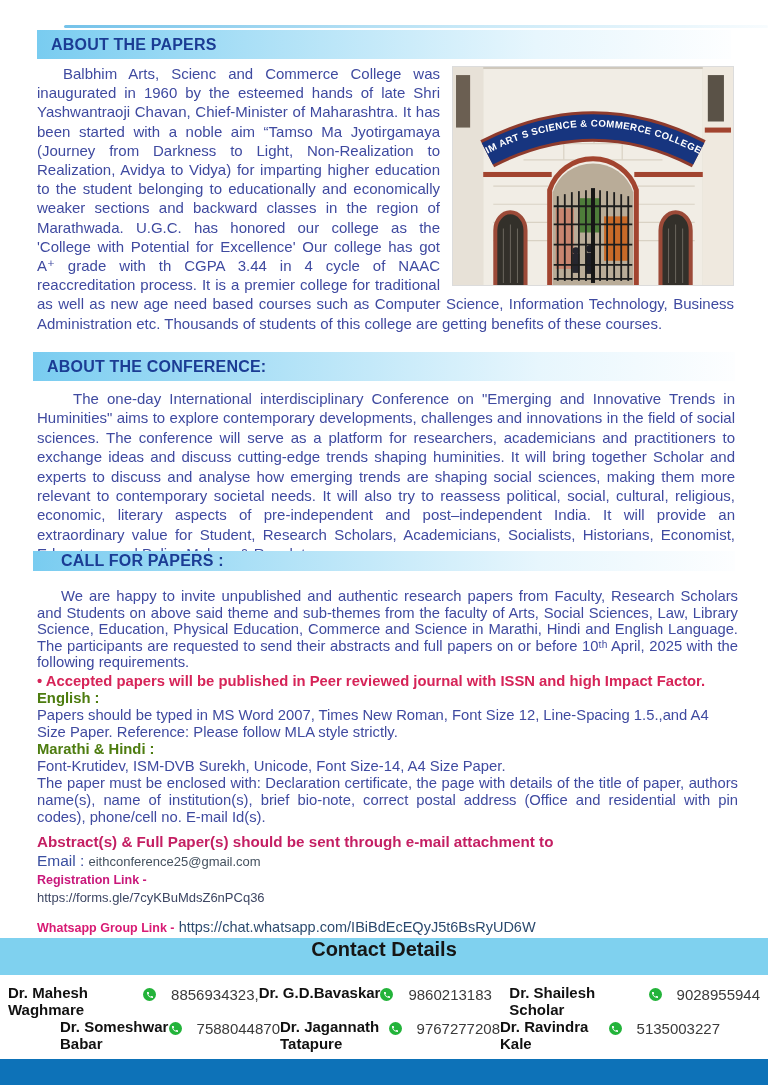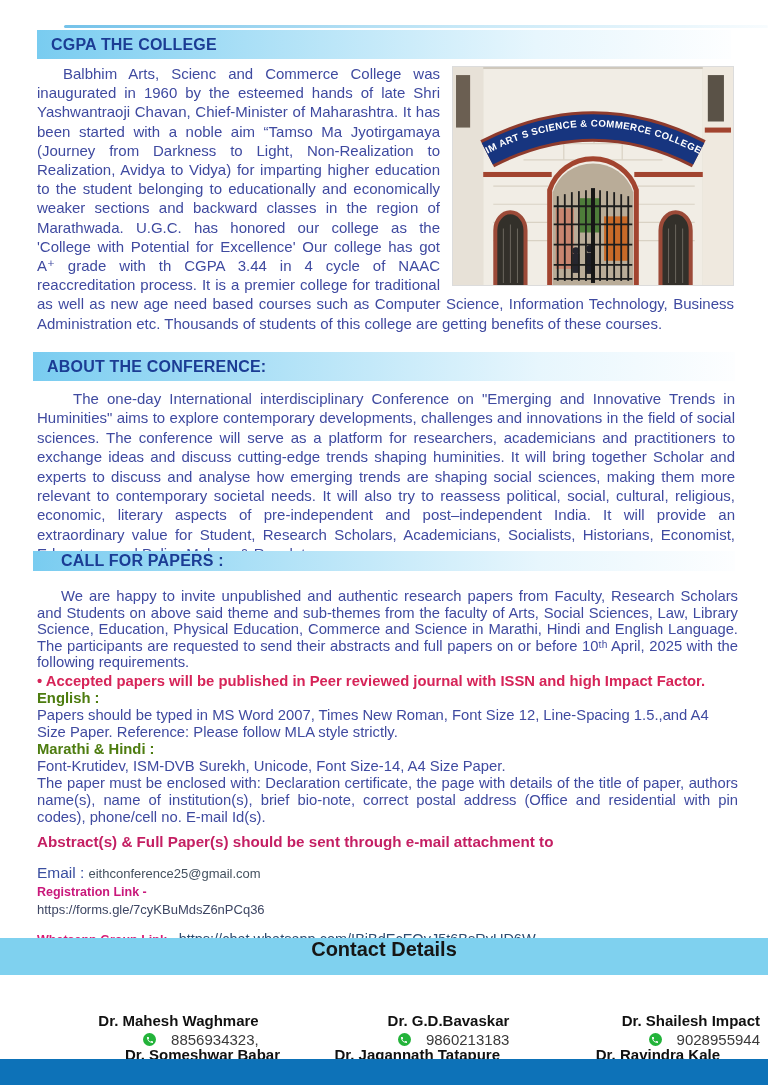--- a/index.html
+++ b/index.html
@@ -26,49 +26,49 @@
   .conf-copy .para{text-indent:36px;}
   .photo{float:right;width:280px;height:218px;margin:2px 0 4px 12px;border:1px solid #dcdcdc;background:#cfc8bc;}
   .photo svg{display:block;width:100%;height:100%;}
   
   .details{font-size:14.8px;line-height:17px;color:#3f4aa0;}
   .details .para{text-align:justify;text-indent:24px;line-height:16.6px;margin:0 0 2px 0;}
   .accepted{color:#d62458;font-weight:bold;}
   .lang-label{color:#4d7c0f;font-weight:bold;}
   .enclosed{text-align:justify;}
   .submission{color:#c41f63;font-weight:bold;font-size:15.2px;margin-top:7px;}
-  .email-line{margin-top:14px;}
+  .email-line{margin-top:2px;}
   .email-label{color:#3a4fa0;font-size:15.5px;}
   .email-value{color:#44515f;font-size:13px;}
   .reg-label{color:#c9187b;font-weight:bold;font-size:12.5px;margin-top:2px;}
   .reg-url{color:#3d4663;font-size:13px;}
   .wa-line{margin-top:13px;}
   .wa-label{color:#d81b74;font-weight:bold;font-size:12.5px;}
   .wa-url{color:#2c4a6e;font-size:14.5px;}
   a.linklike{text-decoration:none;cursor:pointer;}
   
   .contact-band{top:938px;left:0;width:768px;height:37px;background:#7fd1ef;
     display:flex;align-items:flex-start;justify-content:center;color:#161616;font-weight:bold;font-size:20px;}
   .contacts-row{display:flex;}
   .row1{top:984px;left:8px;width:752px;}
   .row2{top:1018px;left:60px;width:660px;}
-  .contact-cell{flex:1;display:flex;flex-direction:column;align-items:flex-end;margin-top:28px;}
+  .contact-cell{flex:1;display:flex;flex-direction:row;align-items:flex-start;}
   .contact-name{color:#111;font-weight:bold;font-size:15px;line-height:17px;}
   .contact-phone{display:flex;align-items:center;gap:15px;color:#3a3a3a;font-size:15px;margin-top:2px;}
   .phone-ico{width:13px;height:13px;border-radius:50%;background:#23b33a;display:inline-flex;align-items:center;justify-content:center;}
   .phone-ico svg{width:8px;height:8px;display:block;}
   .footer{top:1059px;left:0;width:768px;height:26px;background:#0d72b8;}
 </style>
 </head>
 <body>
 
 <div class="abs topline"></div>
 
 <div class="abs band" style="top:30px;left:37px;width:694px;">
-  <span class="pad1">CGPA THE COLLEGE</span>
+  <span class="pad1">ABOUT THE PAPERS</span>
 </div>
 
 <div class="abs copy college-copy" style="top:64px;left:37px;width:697px;">
   <div class="photo">
     <svg viewBox="0 0 278 216" preserveAspectRatio="none">
       <rect width="278" height="216" fill="#cfc8bc"></rect>
       <rect x="0" y="0" width="30" height="216" fill="#e7e1d7"></rect>
       <rect x="3" y="8" width="14" height="52" fill="#6b5f52"></rect>
       <rect x="248" y="0" width="30" height="216" fill="#efe9df"></rect>
       <rect x="253" y="8" width="16" height="46" fill="#5a5247"></rect>
@@ -207,21 +207,21 @@
     <span class="contact-phone">
       <span class="phone-ico">
           <svg viewBox="0 0 24 24">
             <path fill="#fff" d="M6.6 10.8c1.4 2.8 3.8 5.1 6.6 6.6l2.2-2.2c.3-.3.7-.4 1-.2 1.1.4 2.3.6 3.6.6.6 0 1 .4 1 1V20c0 .6-.4 1-1 1C10.6 21 3 13.4 3 4c0-.6.4-1 1-1h3.5c.6 0 1 .4 1 1 0 1.2.2 2.4.6 3.6.1.3 0 .7-.2 1L6.6 10.8z"></path>
           </svg>
         </span>
       <span>9860213183</span>
     </span>
   </div>
   <div class="contact-cell">
-    <span class="contact-name">Dr. Shailesh Impact</span>
+    <span class="contact-name">Dr. Shailesh Scholar</span>
     <span class="contact-phone">
       <span class="phone-ico">
           <svg viewBox="0 0 24 24">
             <path fill="#fff" d="M6.6 10.8c1.4 2.8 3.8 5.1 6.6 6.6l2.2-2.2c.3-.3.7-.4 1-.2 1.1.4 2.3.6 3.6.6.6 0 1 .4 1 1V20c0 .6-.4 1-1 1C10.6 21 3 13.4 3 4c0-.6.4-1 1-1h3.5c.6 0 1 .4 1 1 0 1.2.2 2.4.6 3.6.1.3 0 .7-.2 1L6.6 10.8z"></path>
           </svg>
         </span>
       <span>9028955944</span>
     </span>
   </div>
 </div>

